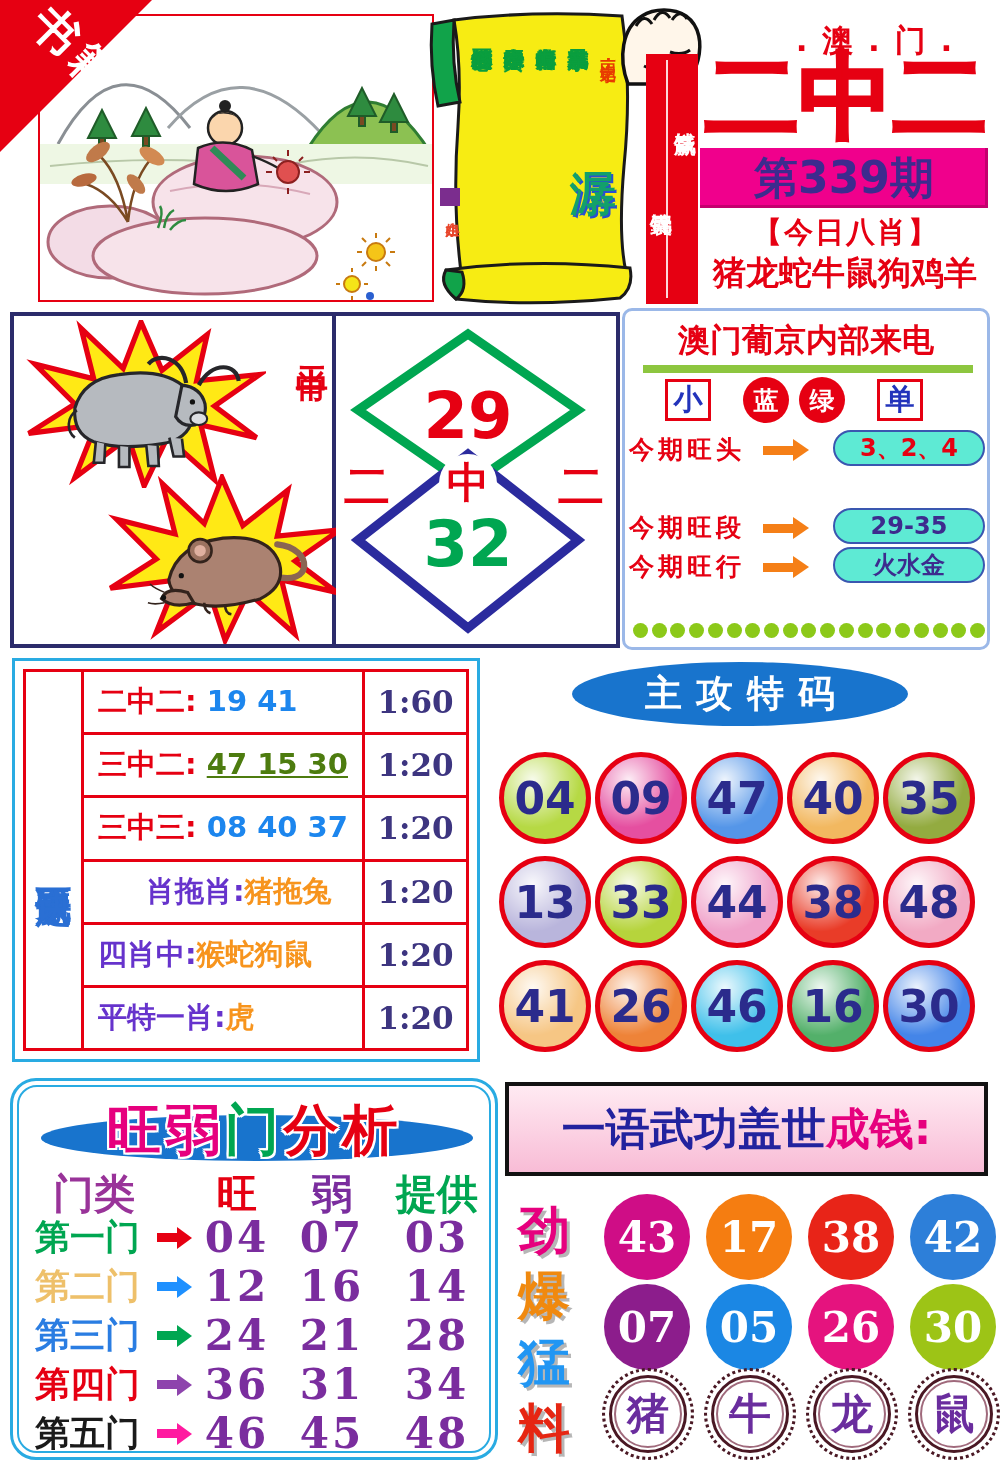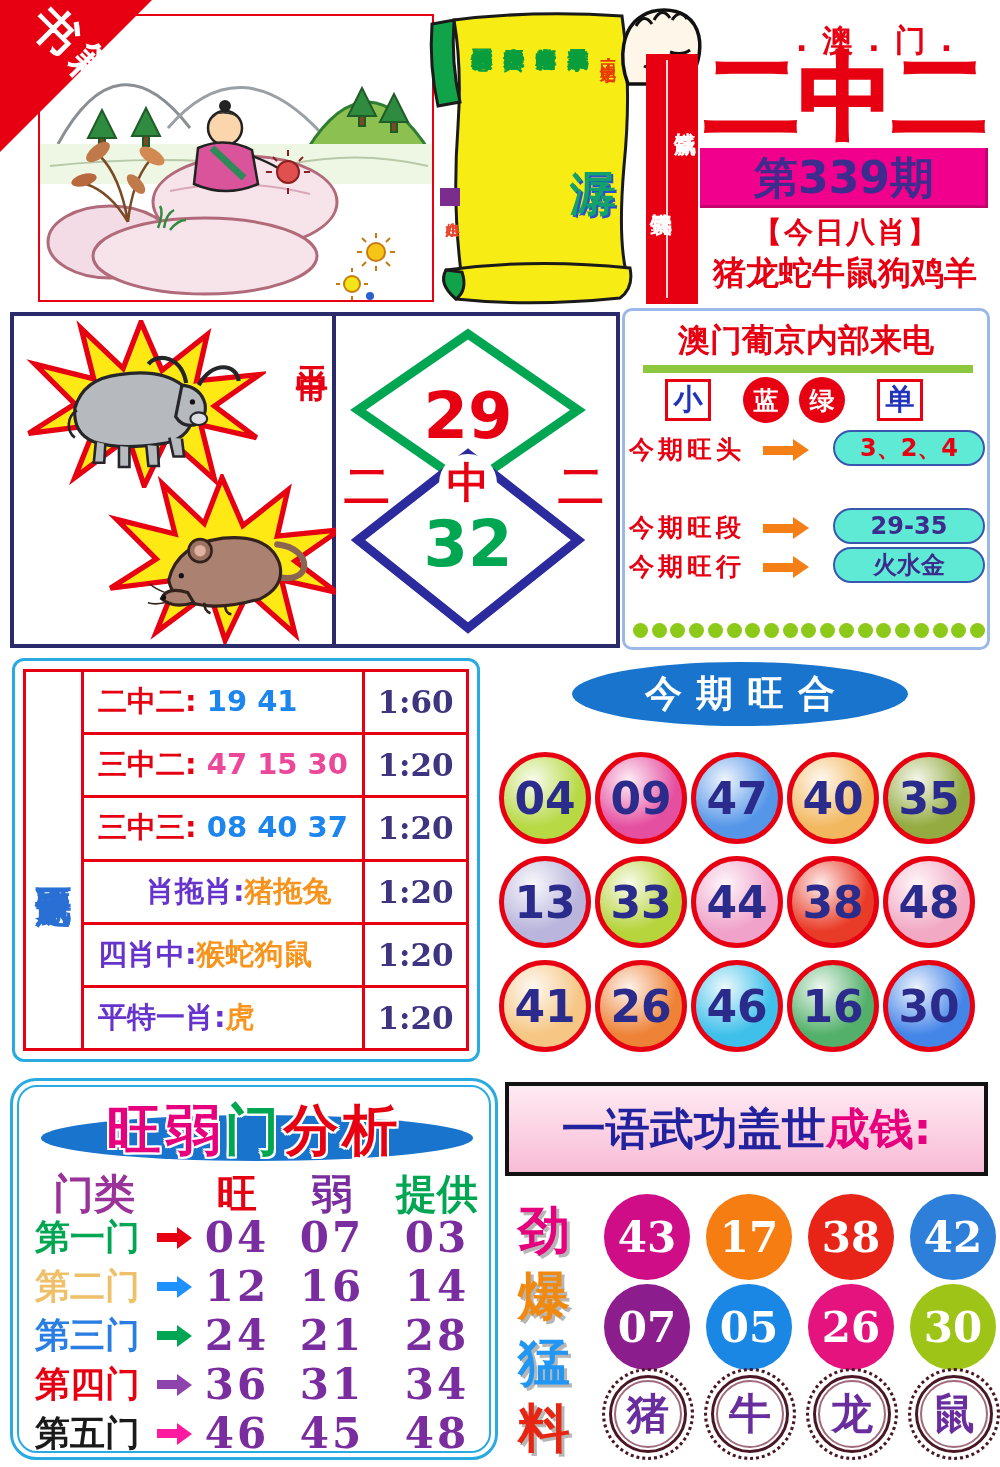--- a/index.html
+++ b/index.html
@@ -53,21 +53,21 @@
   .h-row{position:absolute;left:0;width:100%;height:39px;}
   .h-lab{position:absolute;left:4px;top:4px;color:#e60012;font-size:25px;font-weight:900;letter-spacing:4px;}
   .arr{position:absolute;display:flex;align-items:center;}
   .arr .shaft{width:30px;height:9px;background:#f57f17;}
   .arr .head{width:0;height:0;border-top:11px solid transparent;border-bottom:11px solid transparent;border-left:16px solid #f57f17;}
   .pill{position:absolute;left:208px;top:1px;width:152px;height:36px;background:#5eead4;border:2px solid #3a57b0;border-radius:18px;font-size:24px;font-weight:900;}
   .h-dots{left:8px;top:312px;width:352px;display:flex;justify-content:space-between;}
   .h-dots i{width:15px;height:15px;background:#8cc919;border-radius:50%;}
 
   
-  .formula{left:12px;top:658px;width:468px;height:404px;border:3px solid #29abe2;border-radius:12px;background:#fff;padding:8px;}
+  .formula{left:12px;top:658px;width:468px;height:404px;border:3px solid #29abe2;border-radius:0;background:#fff;padding:8px;}
   .f-inner{width:100%;height:100%;border:3px solid #e60012;display:flex;}
   .f-side{width:58px;border-right:3px solid #e60012;display:flex;align-items:center;justify-content:center;}
   .f-side div{color:#2a6fd4;font-weight:900;font-size:36px;line-height:52px;}
   .f-rows{flex:1;display:flex;flex-direction:column;}
   .f-row{flex:1;border-bottom:3px solid #e60012;display:flex;align-items:center;}
   .f-row:last-child{border-bottom:none;}
   .f-cell{flex:1;padding-left:14px;font-size:29px;font-weight:900;white-space:nowrap;}
   .f-ratio{width:104px;align-self:stretch;border-left:3px solid #e60012;display:flex;align-items:center;justify-content:center;color:#3d3580;font-size:31px;font-weight:700;font-family:"DejaVu Serif",serif;}
 
   
@@ -299,21 +299,21 @@
     <div class="f-inner">
       <div class="f-side">
         <div class="vtext">平定天下赢钱诀</div>
       </div>
       <div class="f-rows">
         <div class="f-row">
           <div class="f-cell"><span style="color: rgb(230, 0, 18);">二中二:</span> <span style="color: rgb(28, 134, 238);">19 41</span></div>
           <div class="f-ratio">1:60</div>
         </div>
         <div class="f-row">
-          <div class="f-cell"><span style="color: rgb(230, 0, 18);">三中二:</span> <span style="color: #ec4899;">47 15 30</span></div>
+          <div class="f-cell"><span style="color: rgb(230, 0, 18);">三中二:</span> <span style="color: #4d7c0f; text-decoration: underline;">47 15 30</span></div>
           <div class="f-ratio">1:20</div>
         </div>
         <div class="f-row">
           <div class="f-cell"><span style="color: rgb(230, 0, 18);">三中三:</span> <span style="color: rgb(28, 134, 238);">08 40 37</span></div>
           <div class="f-ratio">1:20</div>
         </div>
         <div class="f-row">
           <div class="f-cell"><span style="color: rgb(102, 51, 204); margin-left: 48px;">肖拖肖:</span><span style="color: rgb(247, 148, 29);">猪拖兔</span></div>
           <div class="f-ratio">1:20</div>
         </div>
@@ -322,21 +322,21 @@
           <div class="f-ratio">1:20</div>
         </div>
         <div class="f-row">
           <div class="f-cell"><span style="color: rgb(102, 51, 204);">平特一肖:</span><span style="color: rgb(247, 148, 29);">虎</span></div>
           <div class="f-ratio">1:20</div>
         </div>
       </div>
     </div>
   </div>
 
-  <div class="abs sp-ellipse ctr">今期旺合</div>
+  <div class="abs sp-ellipse ctr">主攻特码</div>
   <div class="abs balls">
     <div class="abs ball ctr" style="left: 1px; top: 0px; background-color: rgb(182, 217, 68);">04</div>
     <div class="abs ball ctr" style="left: 97px; top: 0px; background-color: rgb(229, 79, 160);">09</div>
     <div class="abs ball ctr" style="left: 193px; top: 0px; background-color: rgb(85, 150, 232);">47</div>
     <div class="abs ball ctr" style="left: 289px; top: 0px; background-color: rgb(242, 184, 96);">40</div>
     <div class="abs ball ctr" style="left: 385px; top: 0px; background-color: rgb(147, 171, 64);">35</div>
     <div class="abs ball ctr" style="left: 1px; top: 104px; background-color: rgb(185, 181, 220);">13</div>
     <div class="abs ball ctr" style="left: 97px; top: 104px; background-color: rgb(182, 212, 60);">33</div>
     <div class="abs ball ctr" style="left: 193px; top: 104px; background-color: rgb(240, 162, 202);">44</div>
     <div class="abs ball ctr" style="left: 289px; top: 104px; background-color: rgb(233, 60, 40);">38</div>

